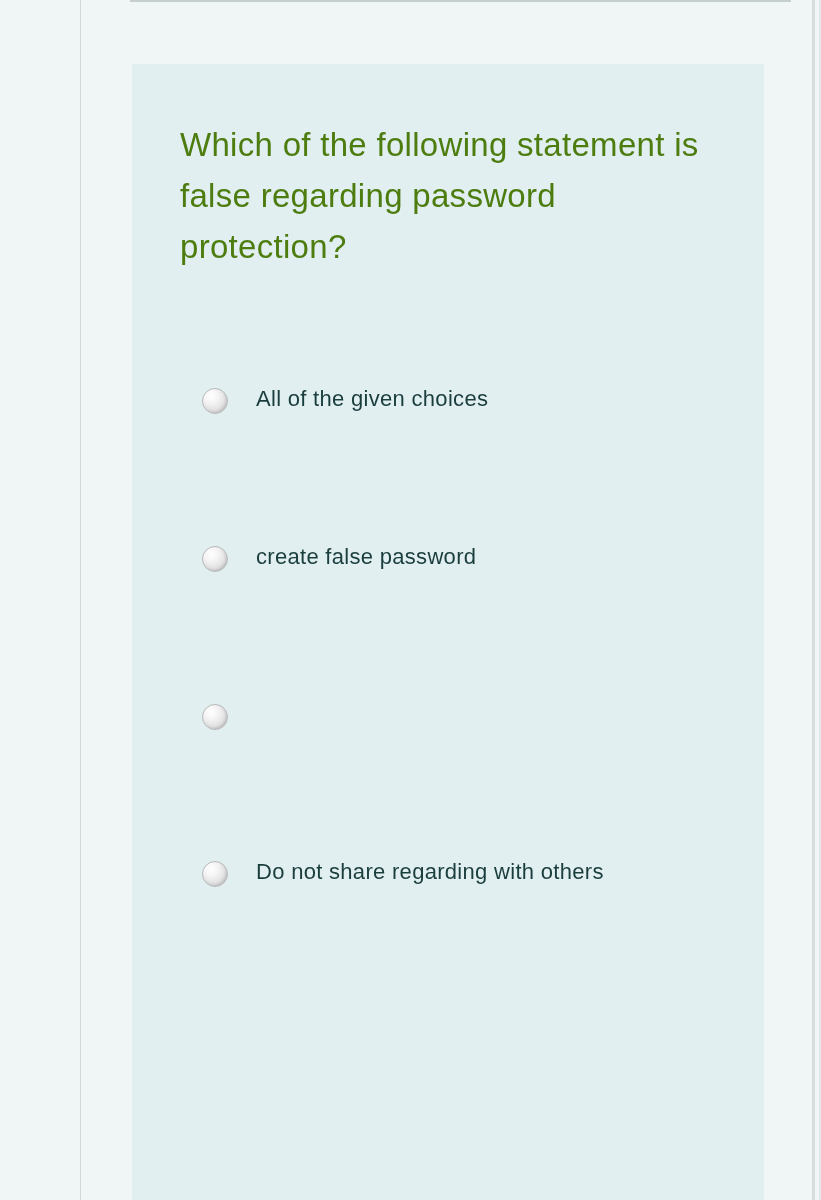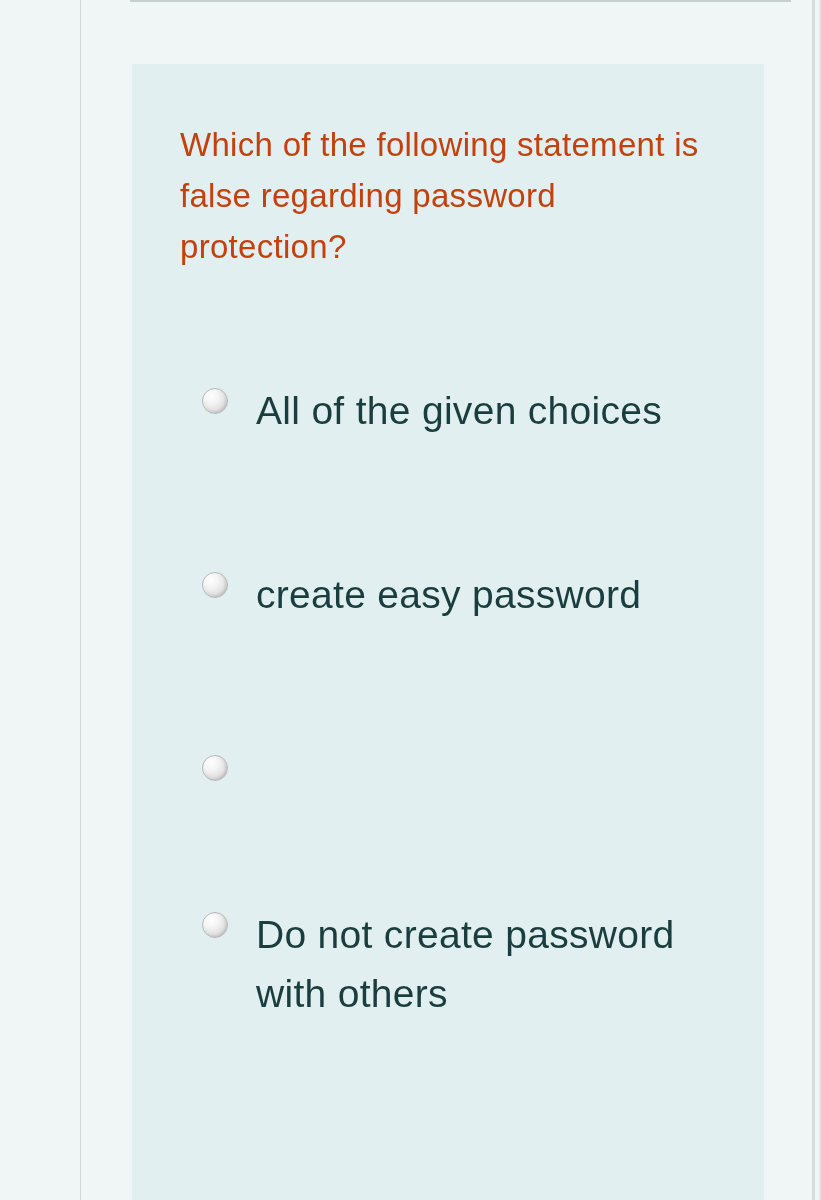--- a/index.html
+++ b/index.html
@@ -57,21 +57,21 @@
       left: 132px;
       right: 57px;
       top: 64px;
       bottom: 0;
       background: #e2eff1;
       padding: 55px 48px 40px 48px;
     }
     .question-text {
       font-size: 33px;
       line-height: 1.55;
-      color: #c2410c;
+      color: #4d7c0f;
       font-weight: 400;
       margin-bottom: 110px;
       letter-spacing: 0.3px;
     }
     .options {
       display: flex;
       flex-direction: column;
       gap: 125px;
       padding-left: 22px;
     }
@@ -87,21 +87,21 @@
       border-radius: 50%;
       background: radial-gradient(circle at 35% 30%, #ffffff 0%, #f4f4f4 30%, #d2d2d2 90%);
       border: 1px solid #b8b8b8;
       box-shadow: inset -1px -1px 3px rgba(0,0,0,0.15), inset 1px 1px 2px rgba(255,255,255,0.7);
       margin-top: 6px;
       cursor: pointer;
       appearance: none;
       -webkit-appearance: none;
     }
     .option-label {
-      font-size: 39px;
+      font-size: 22px;
       line-height: 1.5;
       color: #1a3d3d;
       font-weight: 400;
       letter-spacing: 0.3px;
     }
   </style>
 </head>
 <body>
 
 <div class="outer-container">
@@ -115,27 +115,27 @@
 
     <div class="options">
 
       <div class="option-row">
         <input type="radio" name="q" class="radio" style="">
         <div class="option-label">All of the given choices</div>
       </div>
 
       <div class="option-row">
         <input type="radio" name="q" class="radio" style="">
-        <div class="option-label">create easy password</div>
+        <div class="option-label">create false password</div>
       </div>
 
       <div class="option-row">
         <input type="radio" name="q" class="radio" style="">
       </div>
 
       <div class="option-row">
         <input type="radio" name="q" class="radio" style="">
-        <div class="option-label">Do not create password with others</div>
+        <div class="option-label">Do not share regarding with others</div>
       </div>
 
     </div>
   </div>
 </div>
 
 </body></html>

